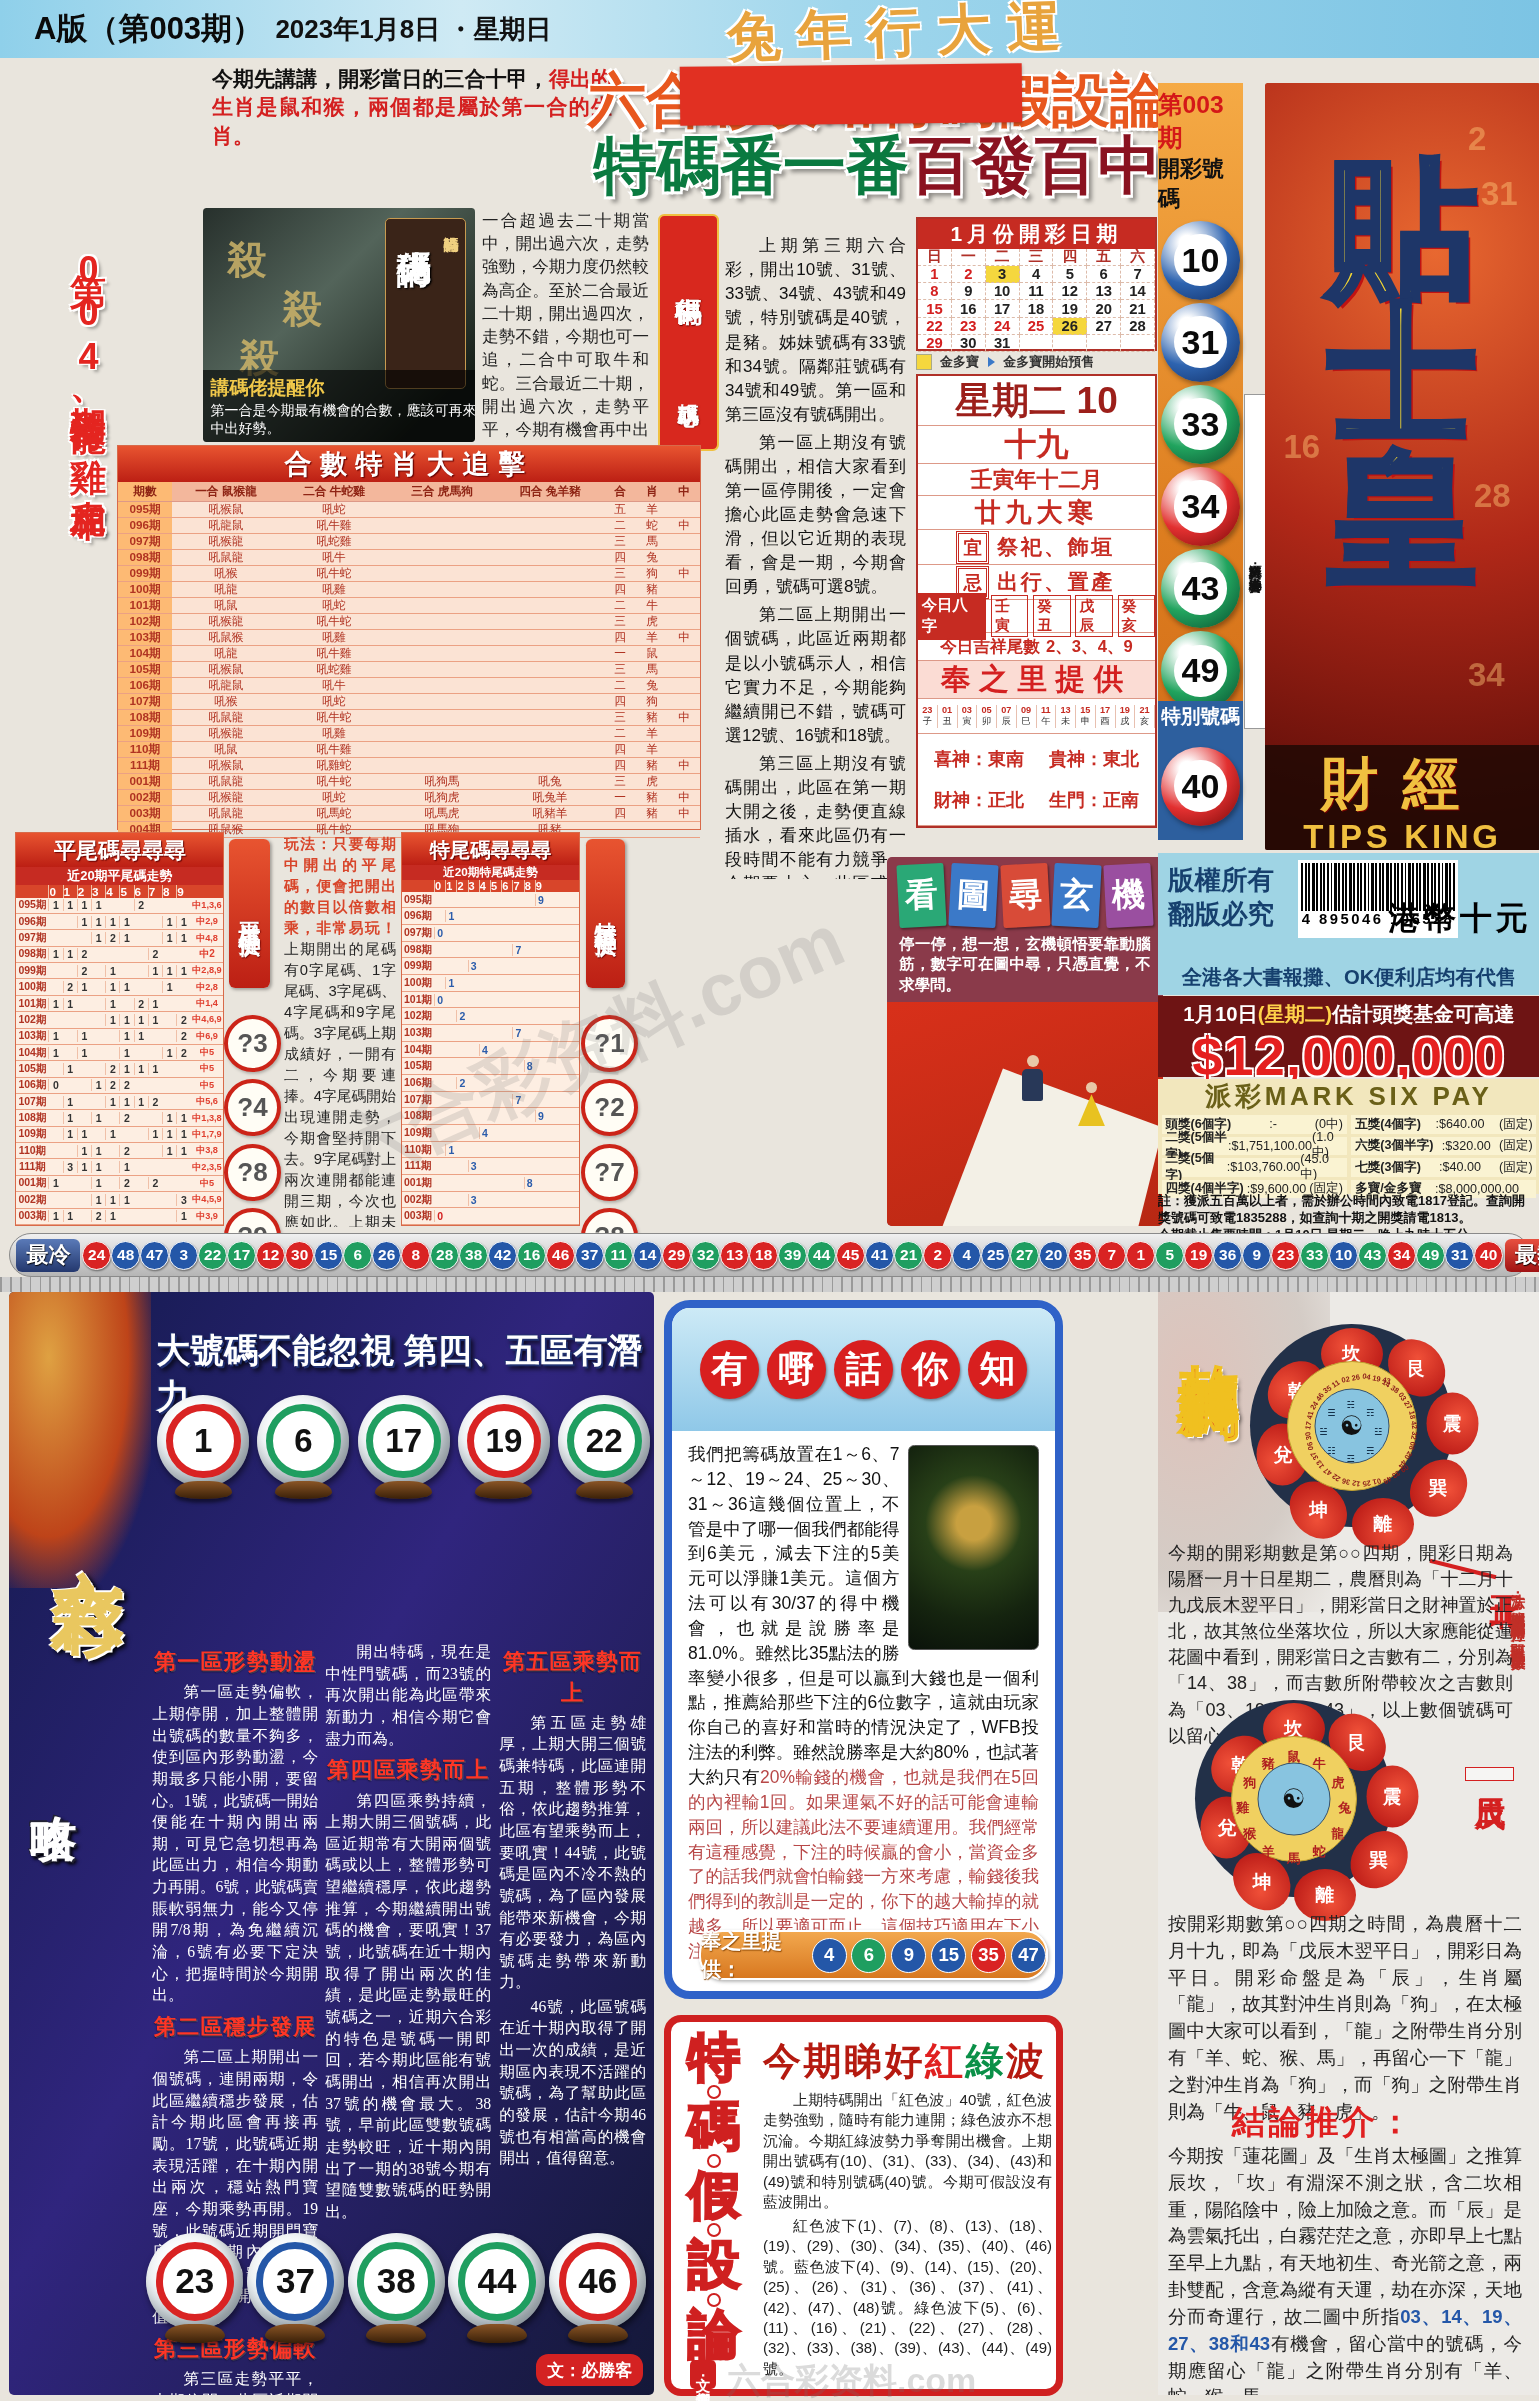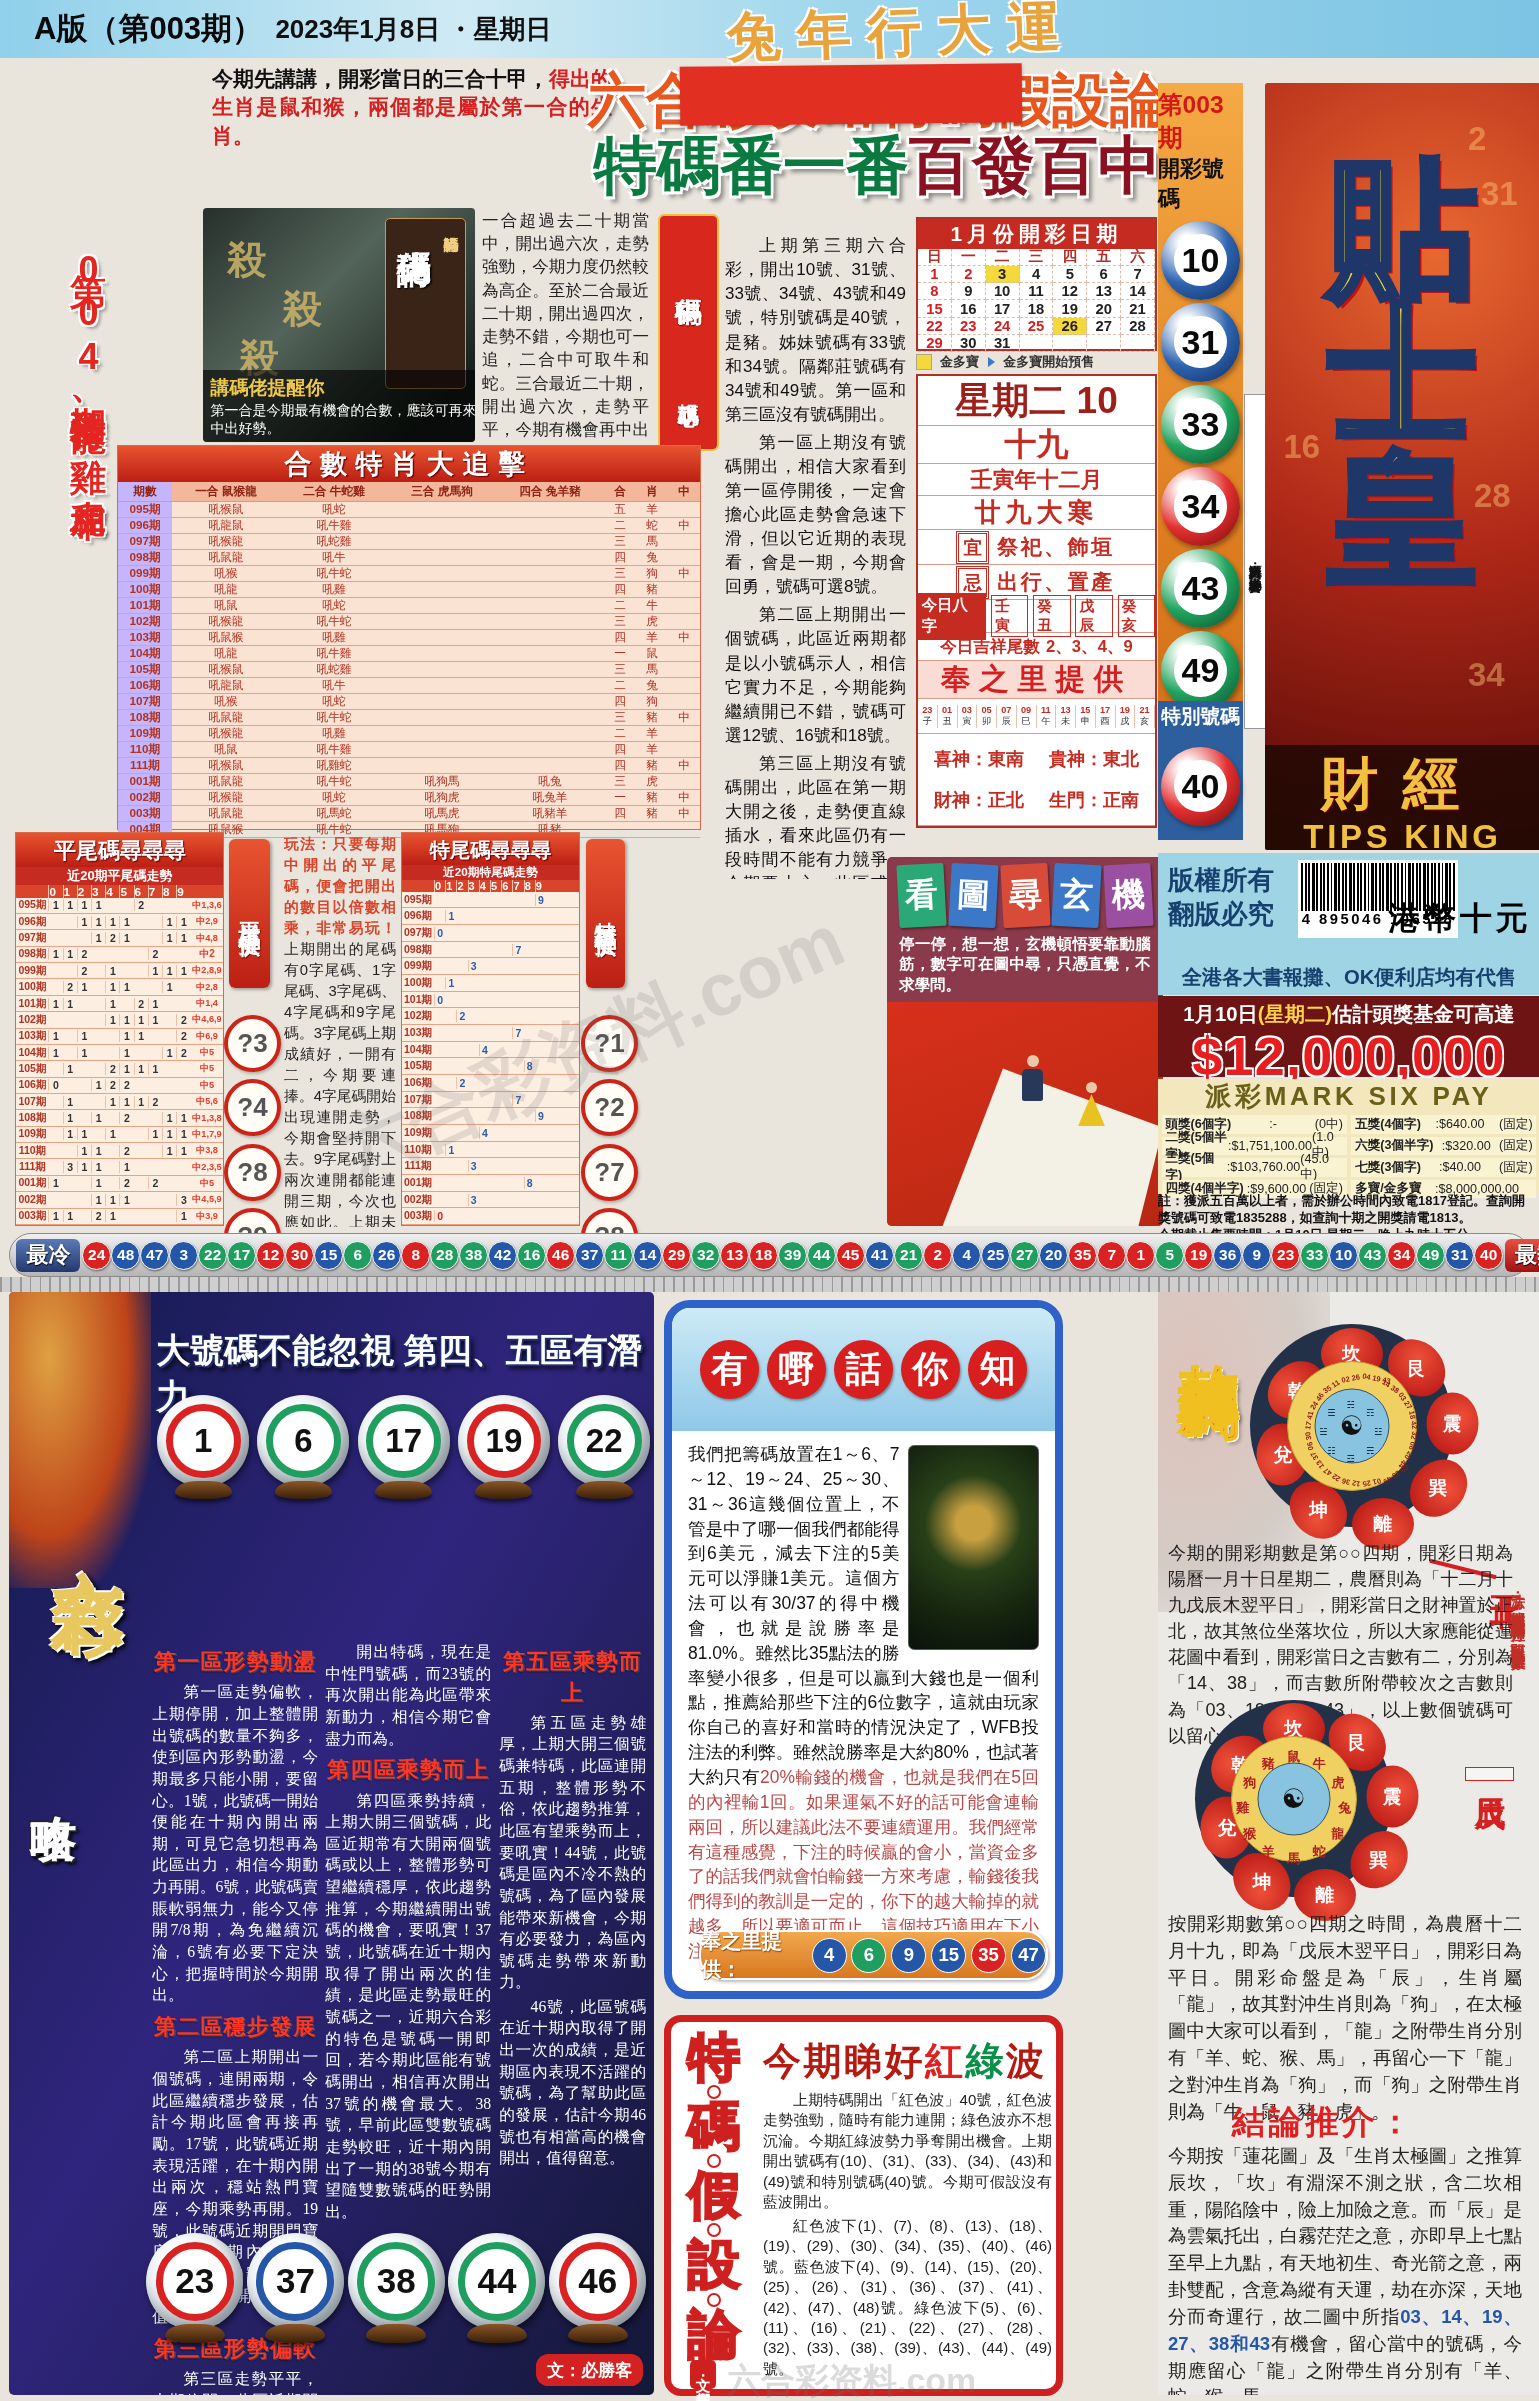--- a/index.html
+++ b/index.html
@@ -47,21 +47,21 @@
   
   .rlabel{left:658px;top:214px;width:57px;height:223px;background:#d8281e;border:2.5px solid #f0c040;border-radius:6.2px;
           display:flex;flex-direction:column;align-items:center;justify-content:space-around;padding:4.9px 0;}
   .rlabel span{writing-mode:vertical-rl;color:#fff;font-weight:900;text-shadow:0.6px 0.6px 1.2px #600;}
 
   
   .hz{left:117px;top:445px;width:582px;height:383px;background:#fbe3d4;border:1.8px solid #d86a4a;display:flex;flex-direction:column;}
   .hz .tt{height:38px;background:linear-gradient(#e85430,#bc1f14);color:#fff;font-size:27px;font-weight:900;display:flex;align-items:center;justify-content:center;letter-spacing:8.6px;text-shadow:1.2px 1.2px 1.2px #600;}
   .hz .hd{display:flex;background:#f3b79c;color:#8f2414;font-weight:900;font-size:11.7px;text-align:center;border-bottom:1.2px solid #d98;}
   .hz .row{display:flex;flex:1;border-bottom:0.6px solid #eba184;font-size:11.7px;color:#b03322;align-items:center;text-align:center;}
-  .hz .c0{width:54px;background:#c4b5fd;font-weight:900;}
+  .hz .c0{width:54px;background:#fdba74;font-weight:900;}
   .hz .c{flex:1;} .hz .cs{width:32px;}
   .hz .hd div{padding:1.8px 0;}
 
   
   .artcol{left:725px;top:206px;width:181px;height:645px;font-size:17px;line-height:1.42;color:#101010;overflow:hidden;margin-top:28px;}
   .artcol p{margin:0 0 3.7px;text-indent:2em;}
 
   
   .calbox{left:916px;top:217px;width:241px;height:134px;background:#fff;border:2.5px solid #b03028;box-sizing:border-box;}
   .calbox .tt{height:29.6px;background:#c62b22;color:#fff;font-size:21px;font-weight:900;display:flex;align-items:center;justify-content:center;letter-spacing:4.9px;}

